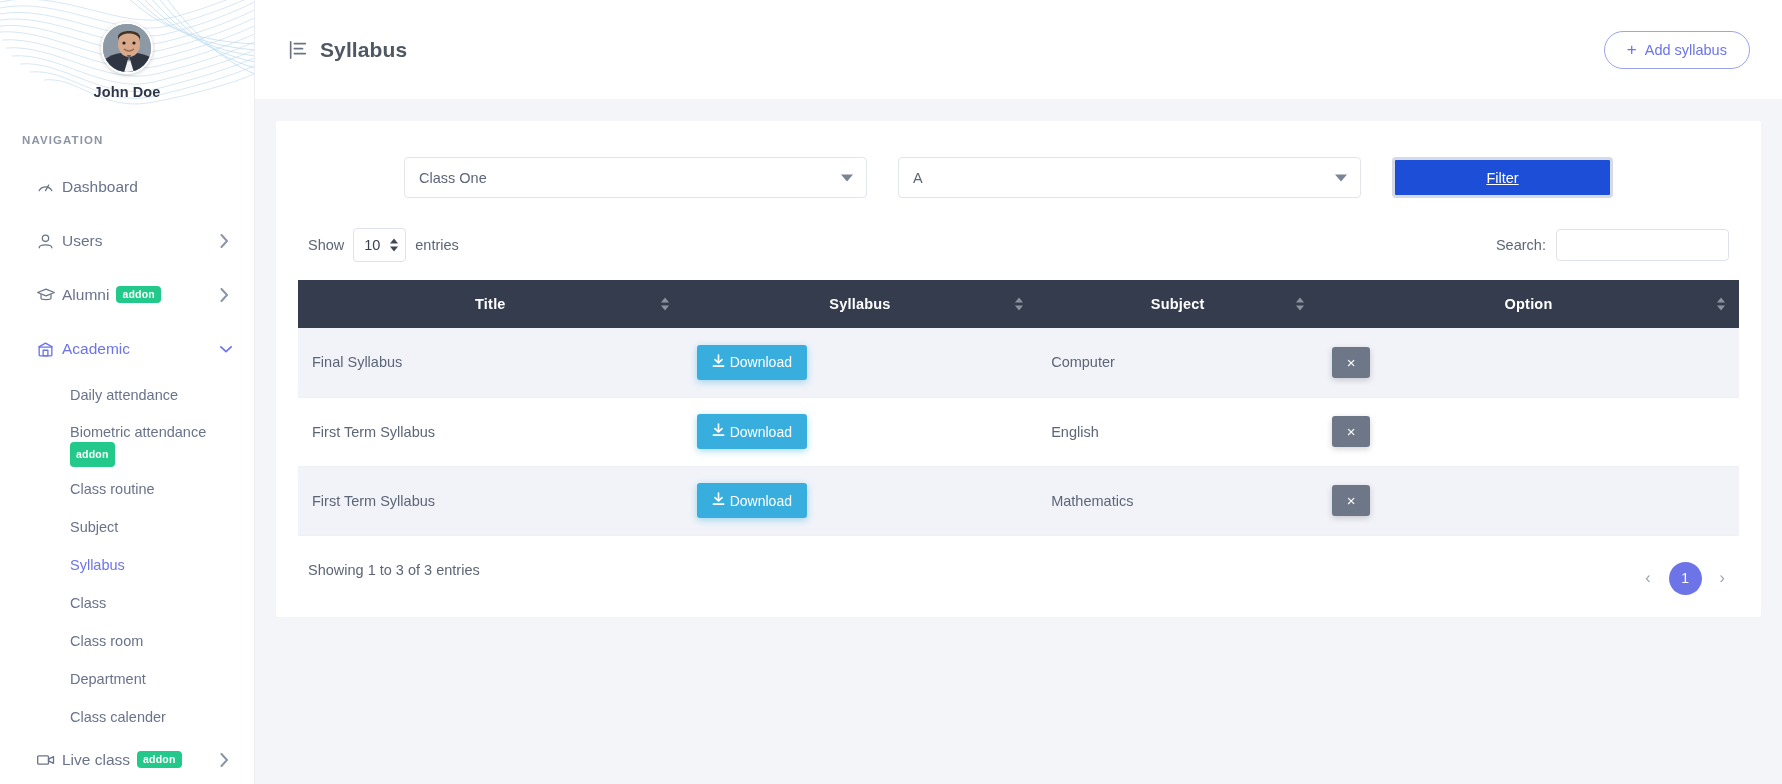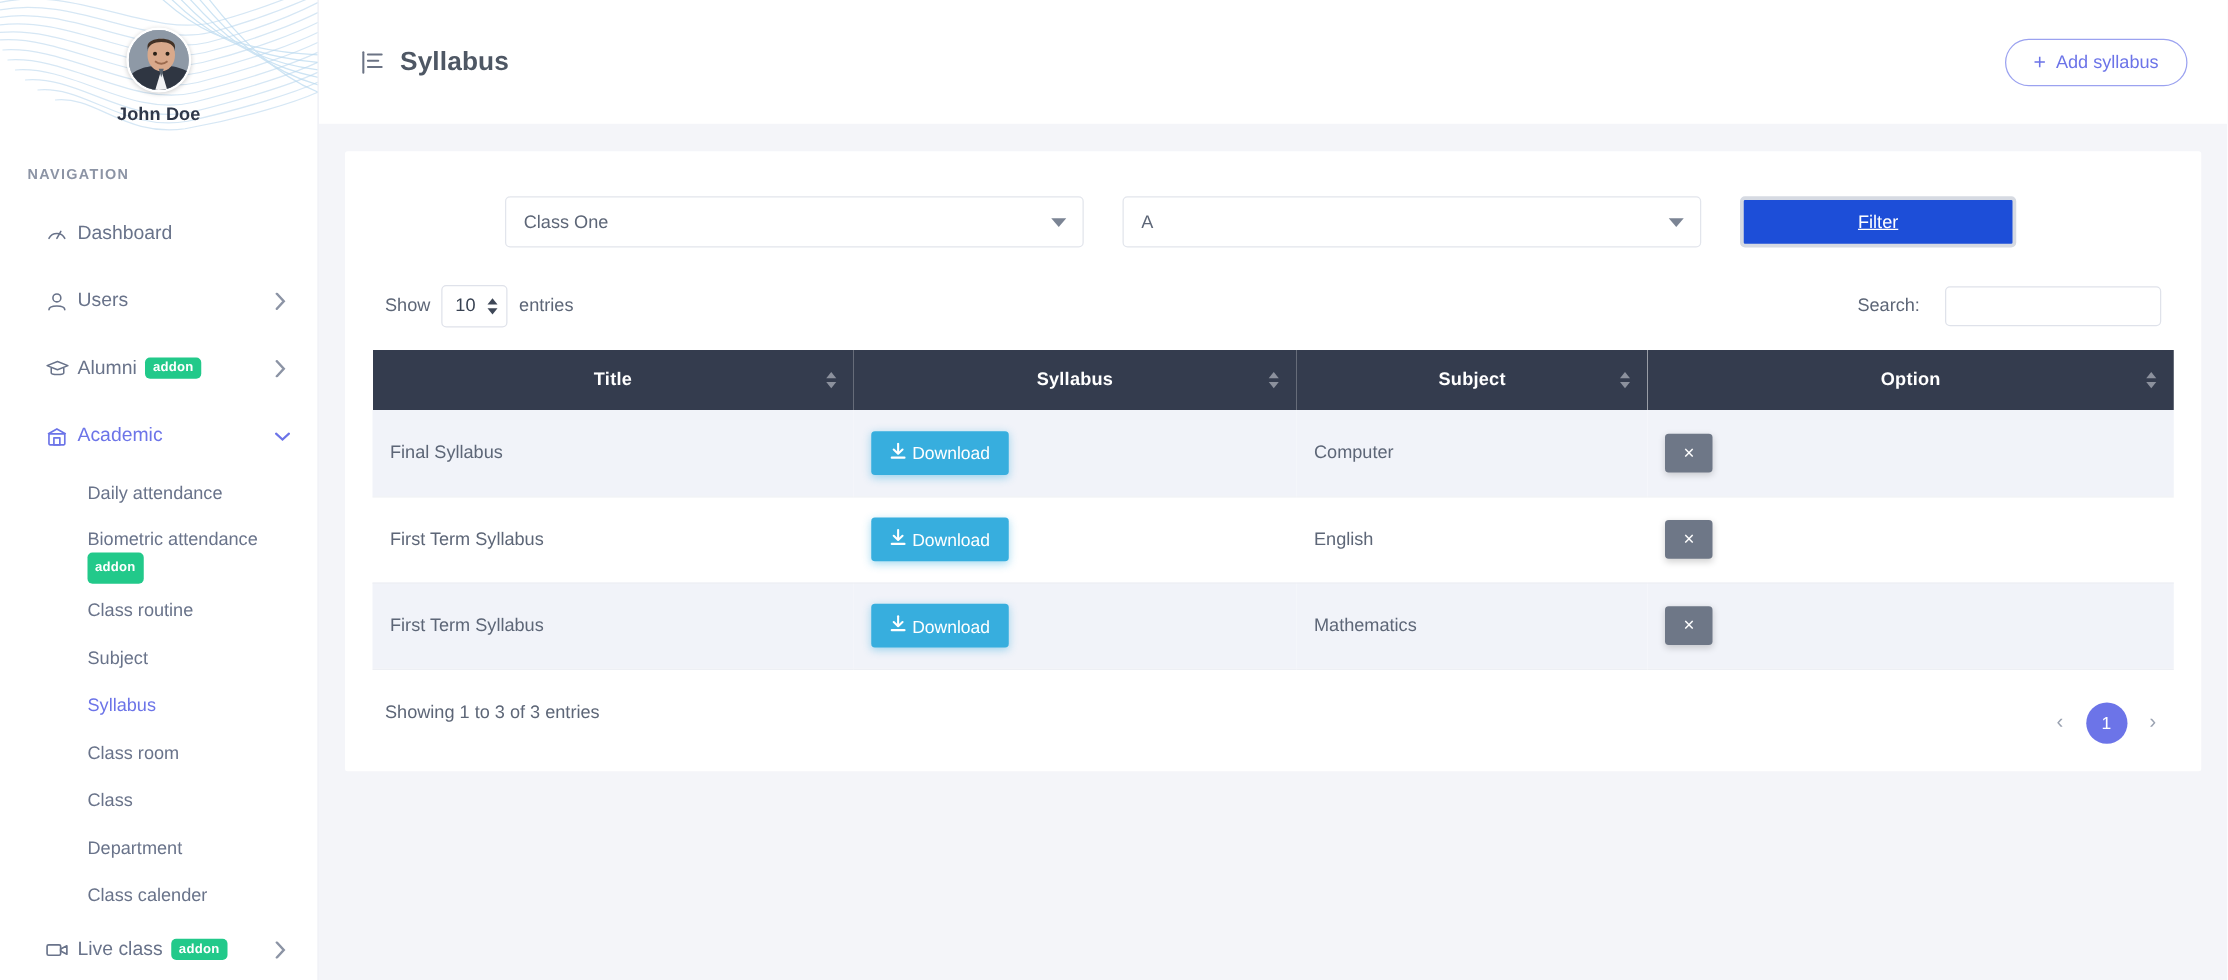--- a/index.html
+++ b/index.html
@@ -142,21 +142,21 @@
     position: absolute; right: 8px; top: 50%; transform: translateY(-50%);
     display: flex; flex-direction: column; gap: 3px; pointer-events: none;
     color: #3e4757;
   }
   .stepper i {
     display: block; width: 0; height: 0;
     border-left: 4px solid transparent; border-right: 4px solid transparent;
   }
   .stepper i.up { border-bottom: 5px solid #3e4757; }
   .stepper i.dn { border-top: 5px solid #3e4757; }
-  .search-box { display: flex; align-items: center; gap: 20px; font-size: 14.5px; color: #5d6677; }
+  .search-box { display: flex; align-items: center; gap: 10px; font-size: 14.5px; color: #5d6677; }
   .search-input {
     width: 173px; height: 32px; border: 1px solid #dfe2ea; border-radius: 4px;
     padding: 0 9px; font-size: 14px; font-family: inherit; color: #384252;
     background: #fff;
   }
 
   
   table { width: 100%; border-collapse: collapse; margin-top: 18px; table-layout: fixed; }
   thead th {
     background: #343c4e; color: #ffffff; font-size: 14.5px; font-weight: bold;
@@ -327,24 +327,24 @@
         <div class="sub-item">
           <span>Class routine</span>
         </div>
         <div class="sub-item">
           <span>Subject</span>
         </div>
         <div class="sub-item active">
           <span>Syllabus</span>
         </div>
         <div class="sub-item">
+          <span>Class</span>
+        </div>
+        <div class="sub-item">
           <span>Class room</span>
-        </div>
-        <div class="sub-item">
-          <span>Class</span>
         </div>
         <div class="sub-item">
           <span>Department</span>
         </div>
         <div class="sub-item">
           <span>Class calender</span>
         </div>
       </div>
 
       <div class="nav-item" style="height:48px;">

